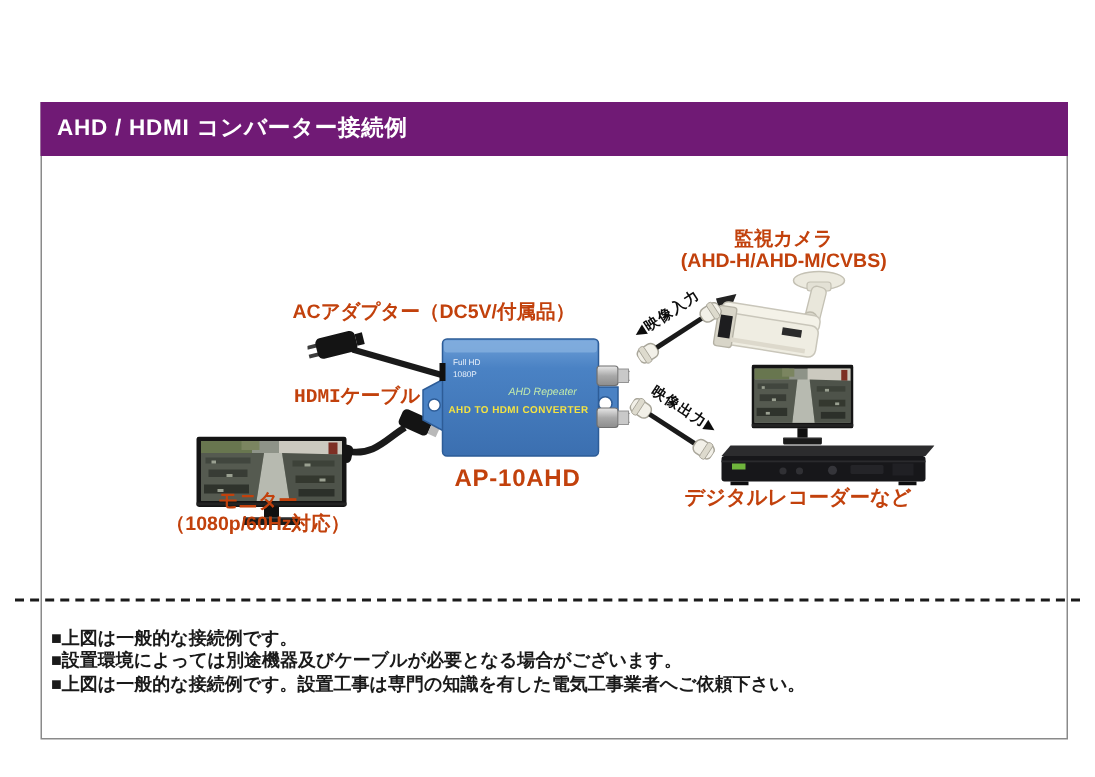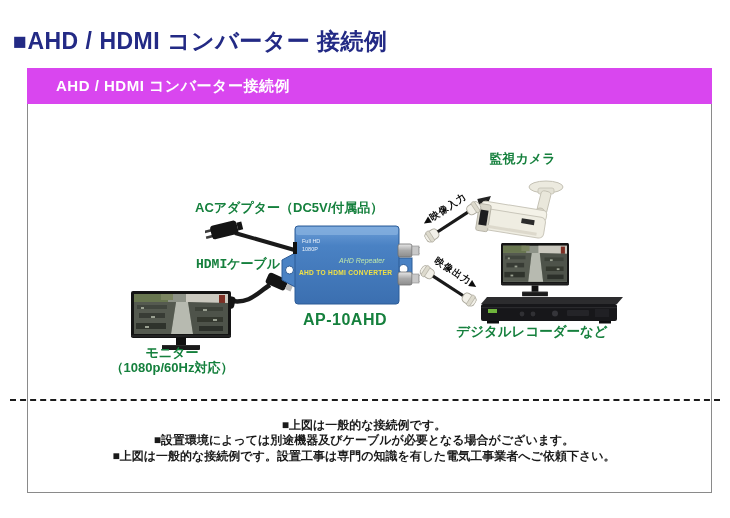--- a/index.html
+++ b/index.html
@@ -17,47 +17,47 @@
     white-space:nowrap;
   }
 
   
   .panel {
     position:absolute; left:27px; top:68px; width:685px; height:425px;
     border:1px solid #8a8a8a; background:#fff;
   }
   .panel-header {
     position:absolute; left:-1px; top:-1px; width:685px; height:36px;
-    background:#d946ef; color:#fff;
+    background:#701a75; color:#fff;
     font-size:15px; font-weight:bold; line-height:36px;
-    padding-left:29px; letter-spacing:.5px; white-space:nowrap;
+    padding-left:11px; letter-spacing:.5px; white-space:nowrap;
   }
 
   .lbl {
-    position:absolute; font-weight:bold; color:#15803d; white-space:nowrap;
+    position:absolute; font-weight:bold; color:#c2410c; white-space:nowrap;
     font-size:13px; line-height:1.18;
   }
   .center { text-align:center; }
 
   .asm { position:absolute; width:80px; text-align:center; }
   .asm .arrow-label {
     font-size:9.5px; font-weight:bold; color:#0c0c0c; letter-spacing:1px;
     white-space:nowrap;
   }
   .asm svg { display:block; margin:1px auto 0; }
   .asm-in  { left:409px; top:202px; transform:rotate(-33deg); }
   .asm-out { left:412px; top:266px; transform:rotate(33deg); }
 
   .dashed-sep {
     position:absolute; left:10px; top:399px; width:710px; height:0;
     border-top:2px dashed #1b1b1b; z-index:5;
   }
 
   .notes {
-    position:absolute; left:34px; top:418px; width:660px; list-style:none;text-align:center;
+    position:absolute; left:34px; top:418px; width:660px; list-style:none;
   }
   .notes li {
     font-size:12px; font-weight:bold; color:#1a1a1a;
     line-height:15.4px; white-space:nowrap;
   }
 
   .gfx { position:absolute; }
 </style>
 </head>
 <body>
@@ -105,28 +105,28 @@
     <linearGradient id="metalGrad" x1="0" y1="0" x2="0" y2="1">
       <stop offset="0" stop-color="#e8e8e8"></stop>
       <stop offset="0.5" stop-color="#a9a9a9"></stop>
       <stop offset="1" stop-color="#8d8d8d"></stop>
     </linearGradient>
   </defs>
 </svg>
 
 <div class="stage">
 
-  <div class="page-title">■AHD / HDMI コンバーター 接続例</div>
 
   <div class="panel">
     <div class="panel-header">AHD / HDMI コンバーター接続例</div>
   </div>
 
   <div class="lbl center" style="left:430px; top:151px; width:185px;">
     <div>監視カメラ</div>
+    <div>(AHD-H/AHD-M/CVBS)</div>
   </div>
   <svg class="gfx" style="left:474px; top:178px;" width="100" height="72" viewBox="0 0 100 72">
     <ellipse cx="72" cy="9" rx="17" ry="6" fill="#eceadf" stroke="#c4c1b4" stroke-width="1"></ellipse>
     <rect x="64" y="10" width="16" height="6" rx="2" fill="#e3e1d5" stroke="#c4c1b4" stroke-width="0.8"></rect>
     <g transform="rotate(14 70 24)">
       <rect x="65" y="13" width="10" height="24" rx="3.5" fill="#e9e7db" stroke="#c4c1b4" stroke-width="0.9"></rect>
     </g>
     <circle cx="66" cy="35" r="5" fill="#dcd9cc" stroke="#bdbaac" stroke-width="0.9"></circle>
     <g transform="rotate(9 40 45)">
       <polygon points="0,27 13,22 8,44" fill="#222222"></polygon>
@@ -184,21 +184,21 @@
     <text x="22" y="21" font-size="5.5" fill="#e8f0fa" font-family="Liberation Sans, sans-serif">Full HD</text>
     <text x="22" y="29" font-size="5.5" fill="#e8f0fa" font-family="Liberation Sans, sans-serif">1080P</text>
     <text x="59" y="41" font-size="7" font-style="italic" fill="#bfe8ac" font-family="Liberation Sans, sans-serif">AHD Repeater</text>
     <text x="19" y="53" font-size="6.6" font-weight="bold" fill="#f2e244" letter-spacing="0.3" font-family="Liberation Sans, sans-serif">AHD TO HDMI CONVERTER</text>
   </svg>
   <div class="lbl center" style="left:293px; top:311px; width:104px; font-size:16px; letter-spacing:.5px;">AP-10AHD</div>
 
   <svg class="gfx" style="left:130px; top:291px;" width="102" height="62" viewBox="0 0 100 62">
     <use href="#tv"></use>
   </svg>
-  <div class="lbl center" style="left:92px; top:345px; width:160px;text-align:center;">
+  <div class="lbl center" style="left:92px; top:326px; width:160px;text-align:center;">
     <div>モニター</div>
     <div>（1080p/60Hz対応）</div>
   </div>
 
   <div class="asm asm-in">
     <div class="arrow-label"><span>◀</span><span>映像入力</span></div>
     <svg width="64" height="14" viewBox="0 0 64 14">
       <use href="#bnc-cable"></use>
     </svg>
   </div>

